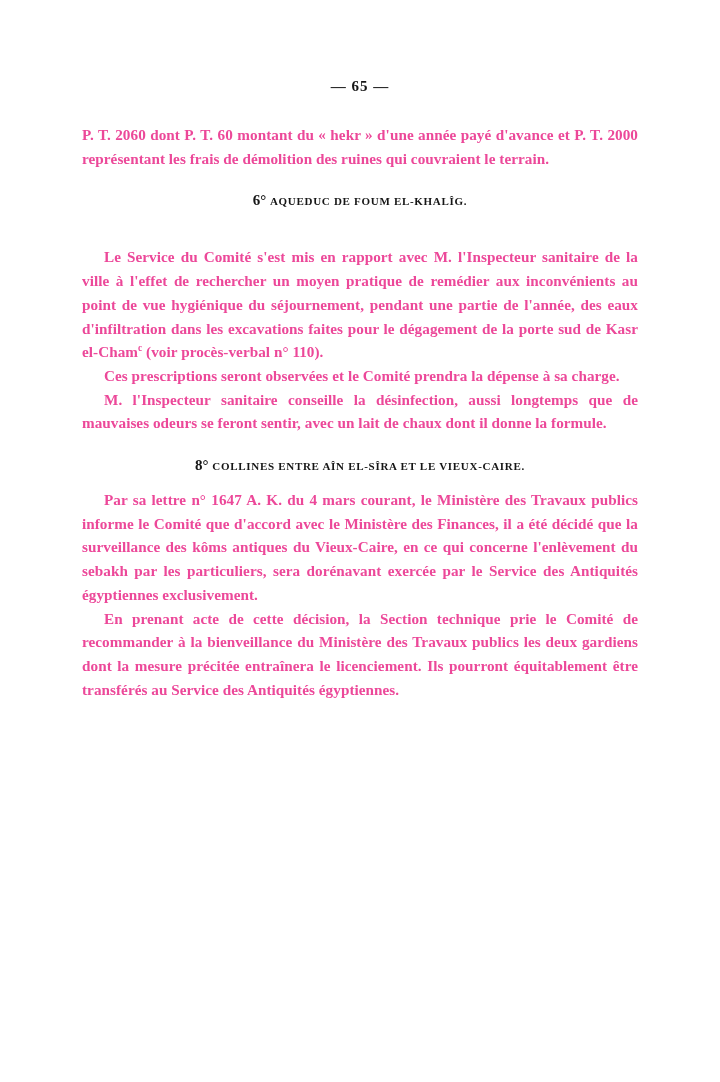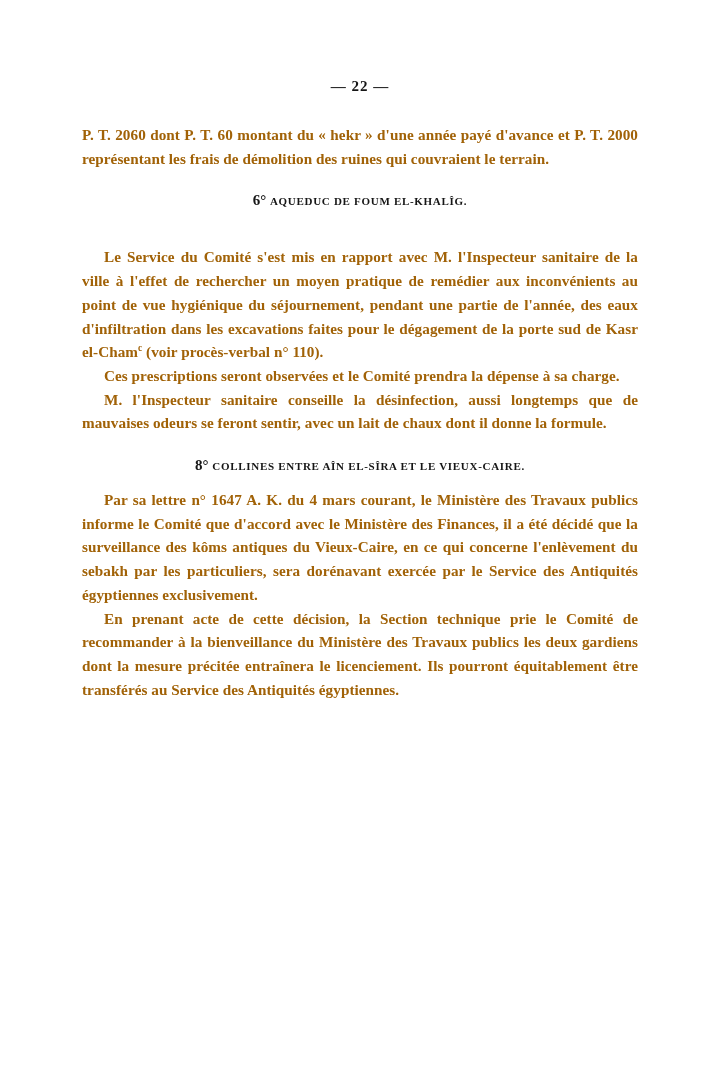--- a/index.html
+++ b/index.html
@@ -28,21 +28,21 @@
     letter-spacing: 1px;
     margin: 0 0 28px 0;
     color: #161616;
   }
   p {
     margin: 0;
     font-size: 15.2px;
     line-height: 1.56;
     text-align: justify;
     text-justify: inter-word;
-    color: #a16207;
+    color: #ec4899;
     font-weight: 600;
     letter-spacing: 0.05px;
   }
   p.indent {
     text-indent: 22px;
   }
   p.noindent {
     text-indent: 0;
   }
   .section-heading {
@@ -69,21 +69,21 @@
     font-size: 0.62em;
     vertical-align: super;
     line-height: 0;
   }
 </style>
 </head>
 <body>
 
 <div class="page">
 
-  <div class="page-number">— 22 —</div>
+  <div class="page-number">— 65 —</div>
 
   <p class="noindent">P. T. 2060 dont P. T. 60 montant du « hekr » d'une année payé d'avance et P. T. 2000 représentant les frais de démolition des ruines qui couvraient le terrain.</p>
 
   <div class="gap-small"></div>
 
   <div class="section-heading">
     <span class="num">6°</span>
     <span class="cap">AQUEDUC DE FOUM EL-KHALÎG.</span>
   </div>
 

